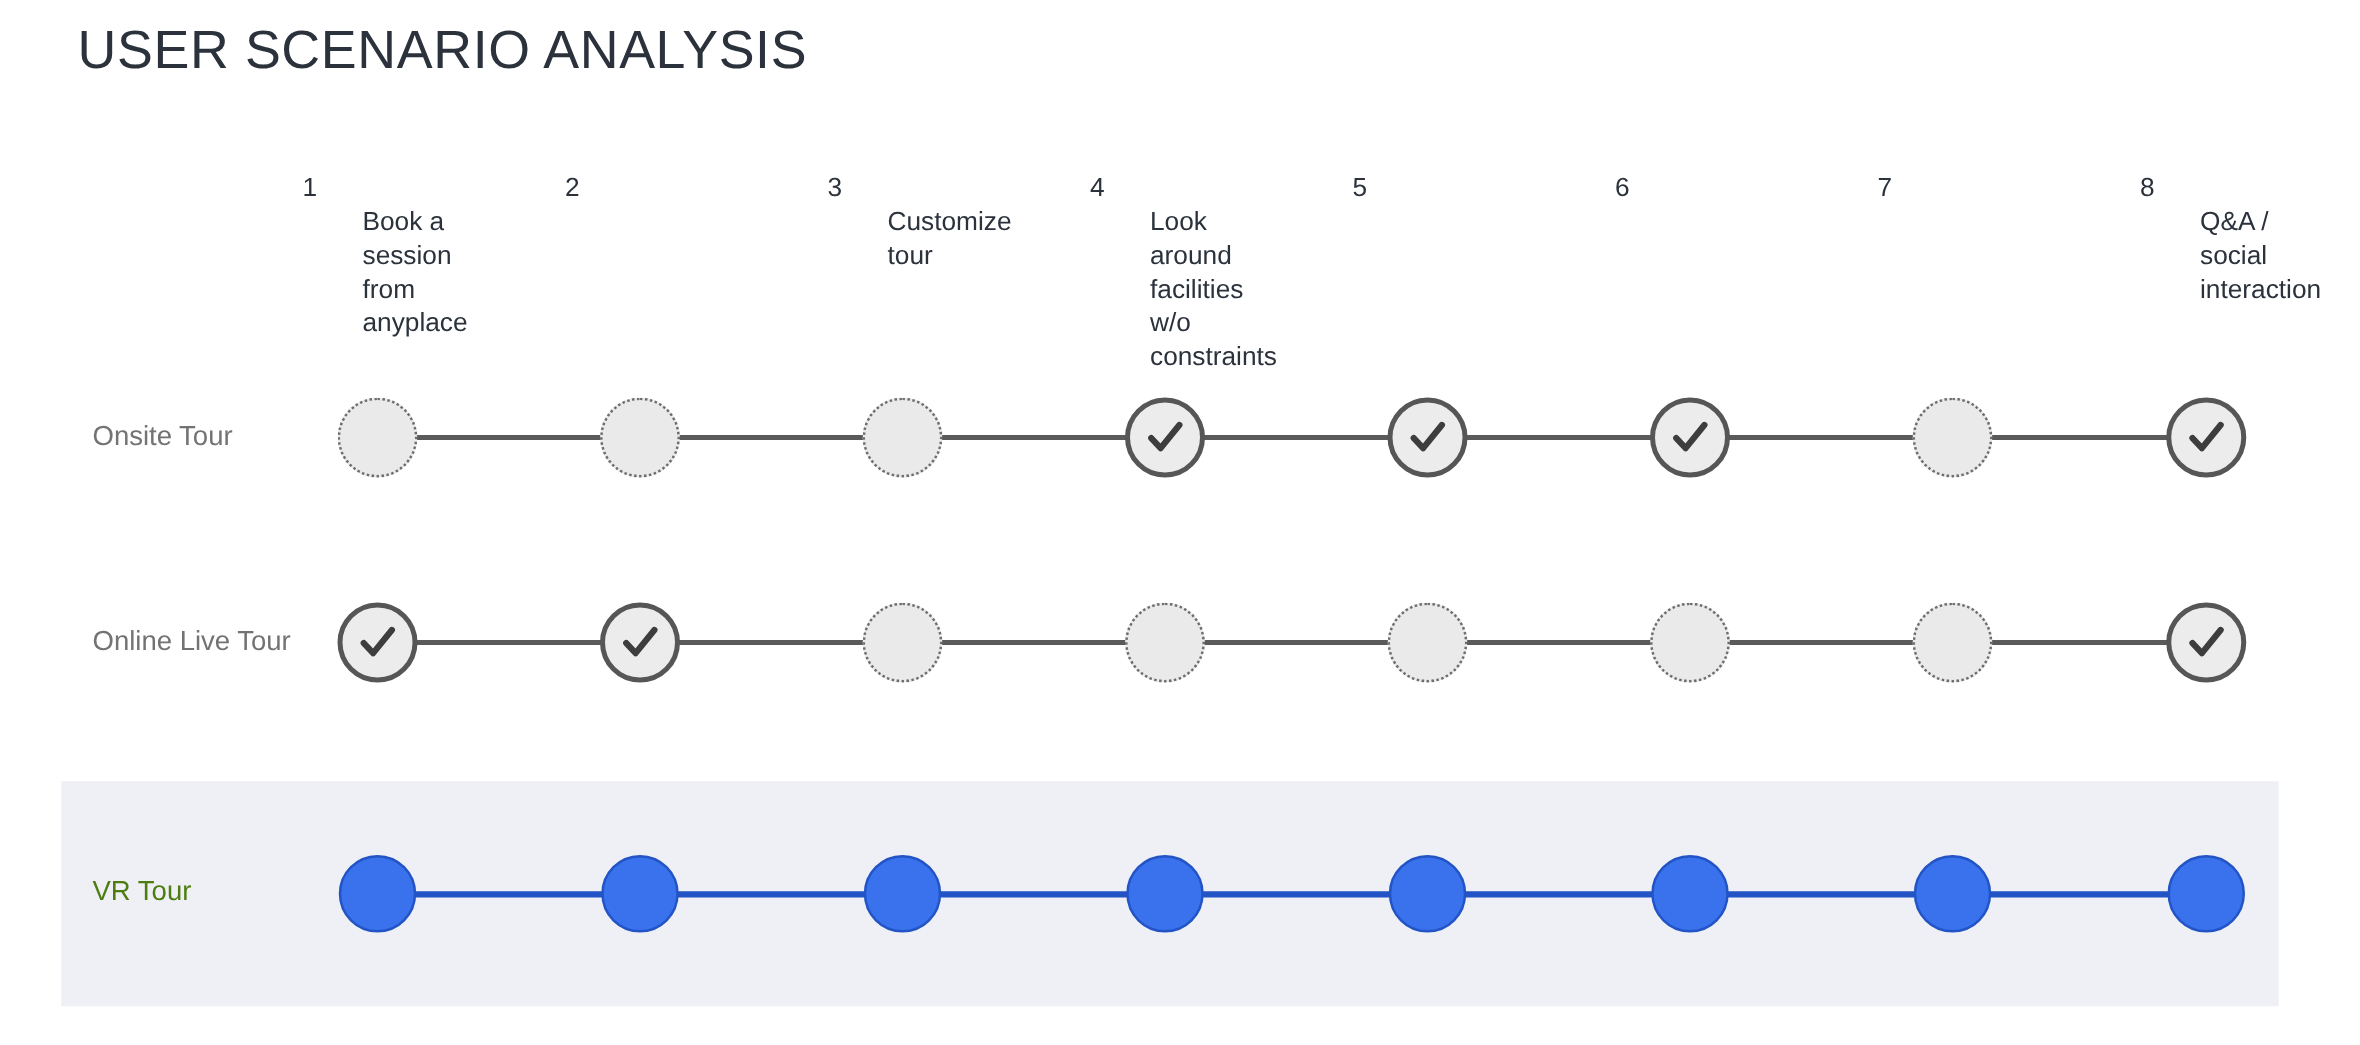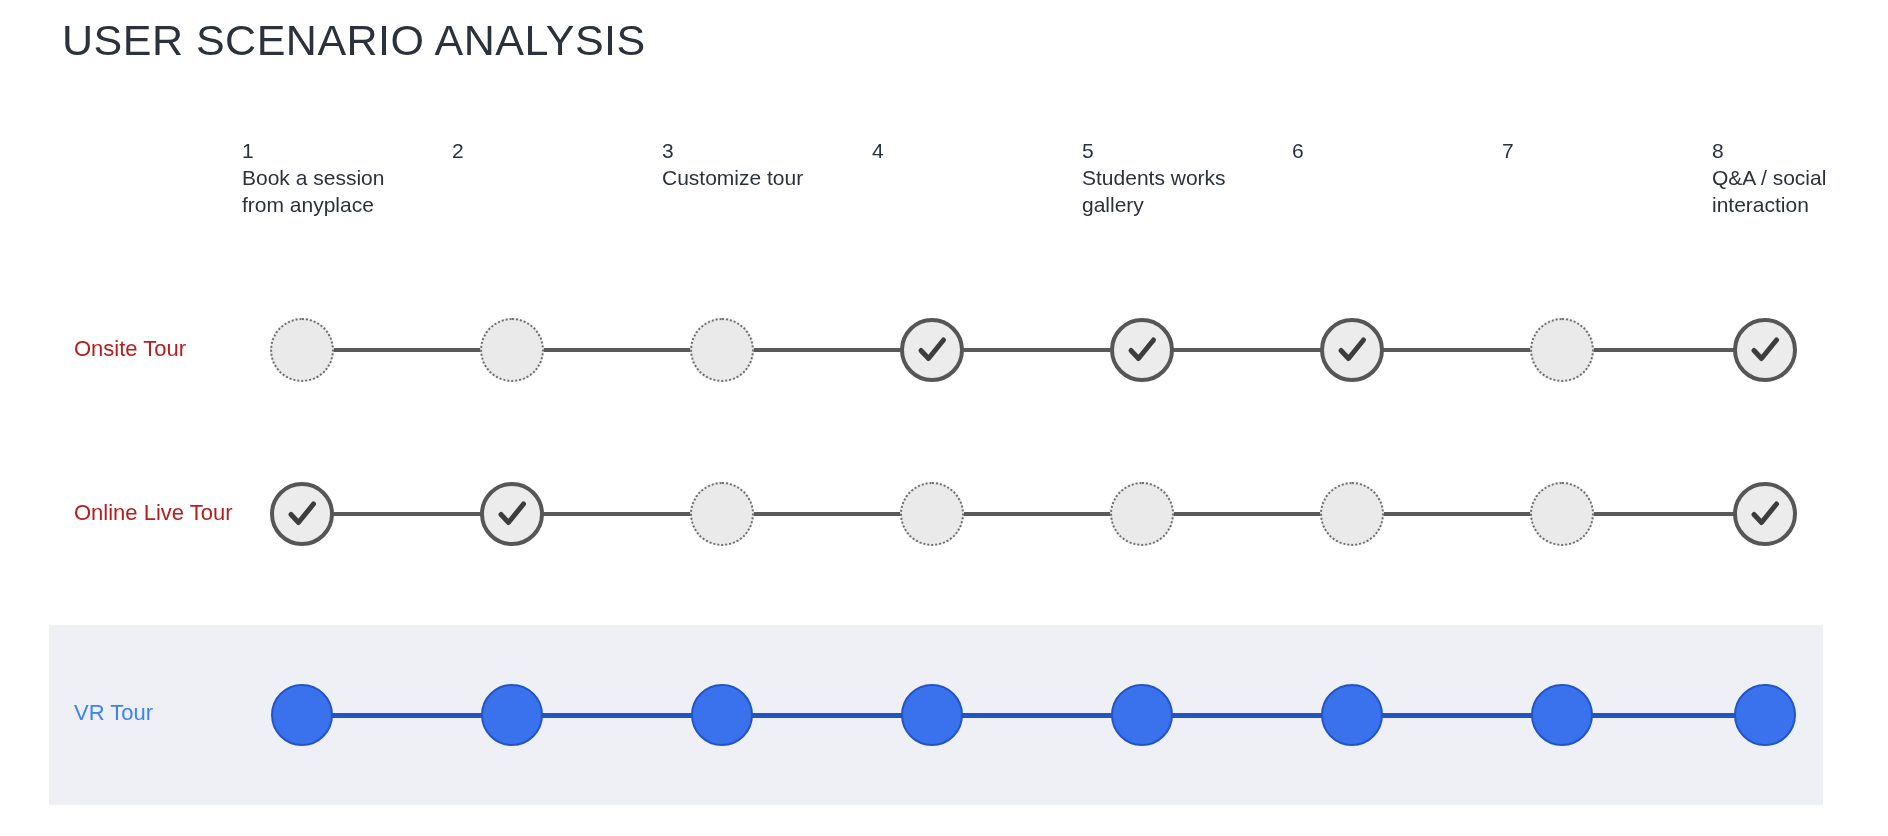--- a/index.html
+++ b/index.html
@@ -52,38 +52,39 @@
     color: #2b323c;
     font-weight: 400;
   }
   .col .num {
     display: block;
     font-size: 21px;
     line-height: 26px;
   }
   .col .txt {
     display: block;
+    margin-left: 48px;
   }
 
   
   .row {
     position: absolute;
     left: 0;
     width: 1888px;
   }
   .row-label {
     position: absolute;
     left: 74px;
     font-size: 22px;
     line-height: 30px;
-    color: #b91c1c;
+    color: #737373;
     width: 180px;
   }
   .row-label.vr {
-    color: #3b82f6;
+    color: #4d7c0f;
   }
 
   
   .track {
     position: absolute;
     height: 4px;
     background: #5a5a5a;
     left: 302px;
     width: 1465px;
   }
@@ -146,24 +147,24 @@
       </div>
       <div class="col" style="left: 452px;">
         <span class="num">2</span>
       </div>
       <div class="col" style="left: 662px;">
         <span class="num">3</span>
         <span class="txt">Customize tour</span>
       </div>
       <div class="col" style="left: 872px;">
         <span class="num">4</span>
+        <span class="txt">Look around facilities w/o constraints</span>
       </div>
       <div class="col" style="left: 1082px;">
         <span class="num">5</span>
-        <span class="txt">Students works gallery</span>
       </div>
       <div class="col" style="left: 1292px;">
         <span class="num">6</span>
       </div>
       <div class="col" style="left: 1502px;">
         <span class="num">7</span>
       </div>
       <div class="col" style="left: 1712px;">
         <span class="num">8</span>
         <span class="txt">Q&amp;A / social interaction</span>

